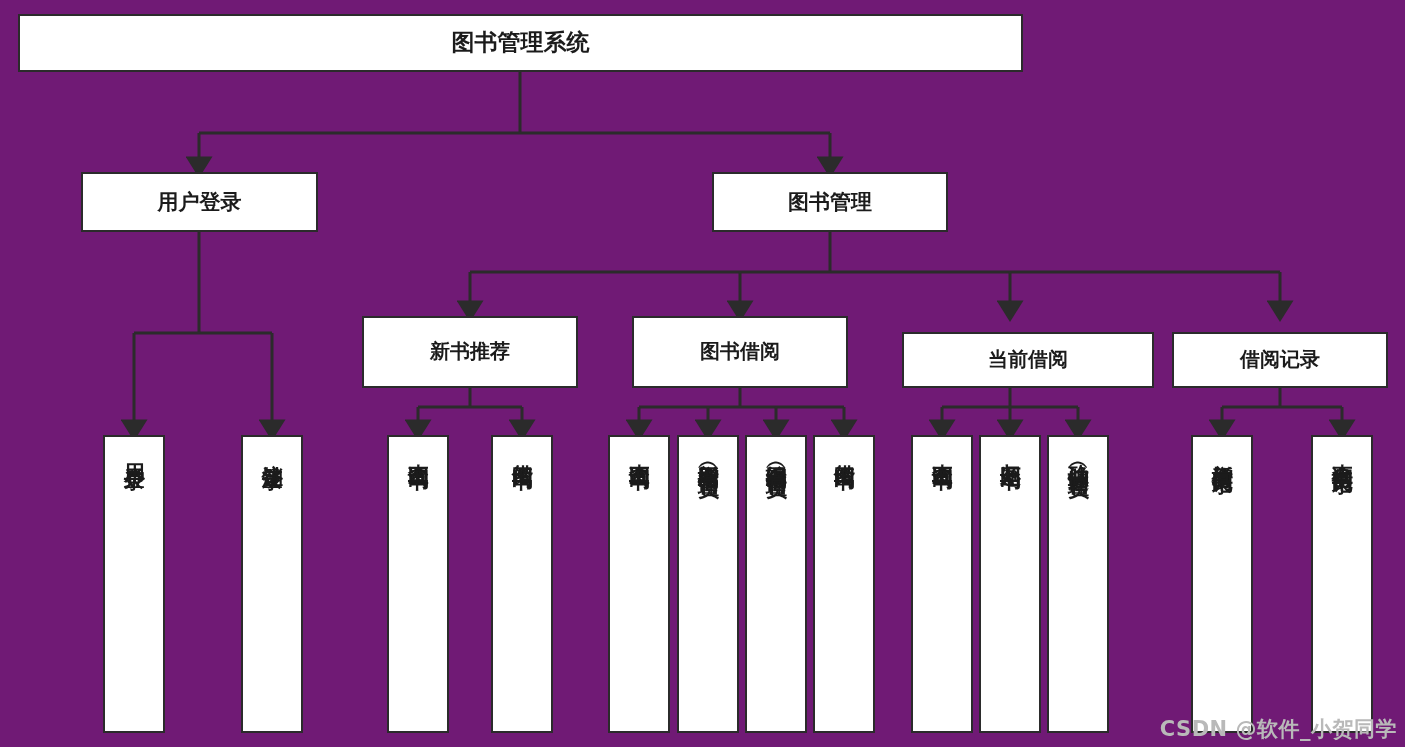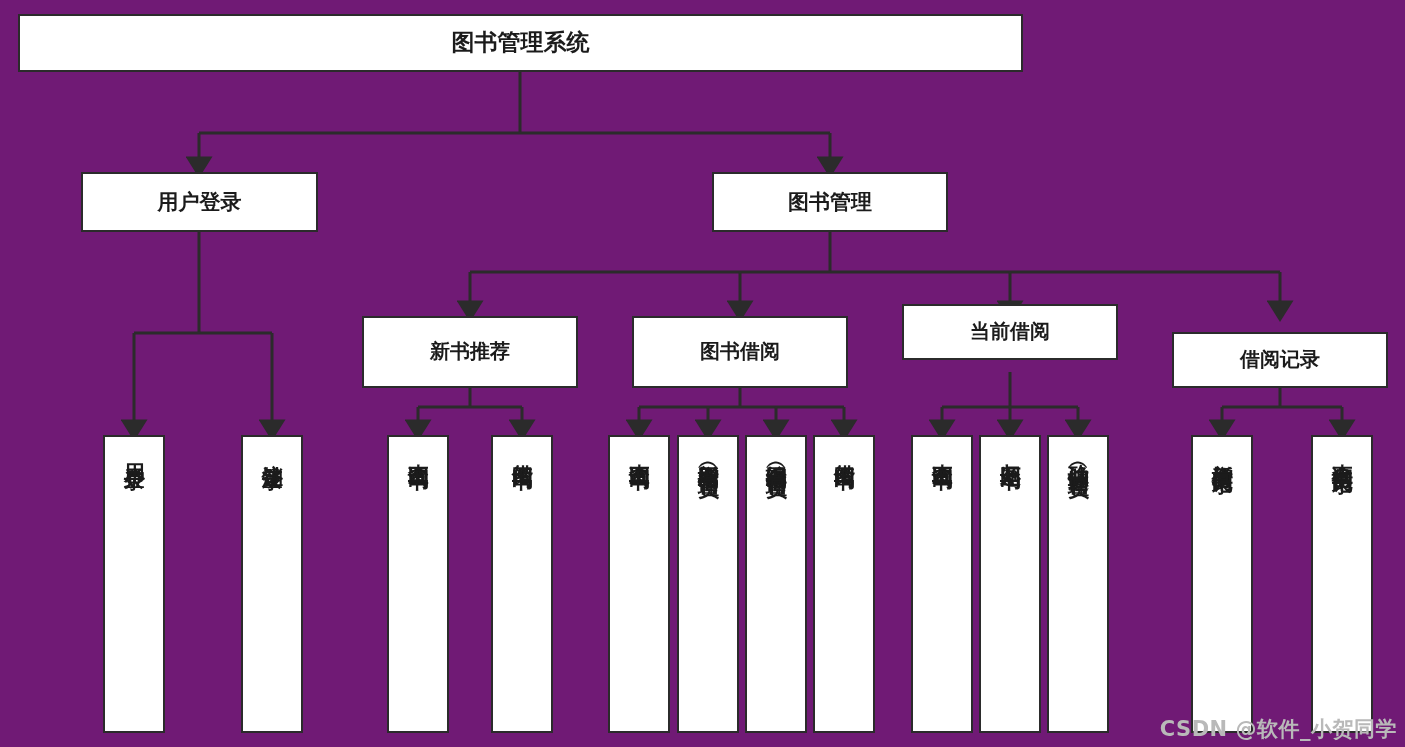--- a/index.html
+++ b/index.html
@@ -121,21 +121,21 @@
   <div class="node lvl2" style="left:712px;top:172px;width:236px;height:60px;">
     <span class="lbl">图书管理</span>
   </div>
 
   <div class="node lvl3" style="left:362px;top:316px;width:216px;height:72px;">
     <span class="lbl">新书推荐</span>
   </div>
   <div class="node lvl3" style="left:632px;top:316px;width:216px;height:72px;">
     <span class="lbl">图书借阅</span>
   </div>
-  <div class="node lvl3" style="left:902px;top:304px;width:216px;height:56px;">
+  <div class="node lvl3" style="left:902px;top:332px;width:252px;height:56px;">
     <span class="lbl">当前借阅</span>
   </div>
   <div class="node lvl3" style="left:1172px;top:332px;width:216px;height:56px;">
     <span class="lbl">借阅记录</span>
   </div>
 
   <div class="node leaf" style="left:103px;top:435px;width:62px;height:298px;">
     <span class="lbl">用户登录</span>
   </div>
   <div class="node leaf" style="left:241px;top:435px;width:62px;height:298px;">

